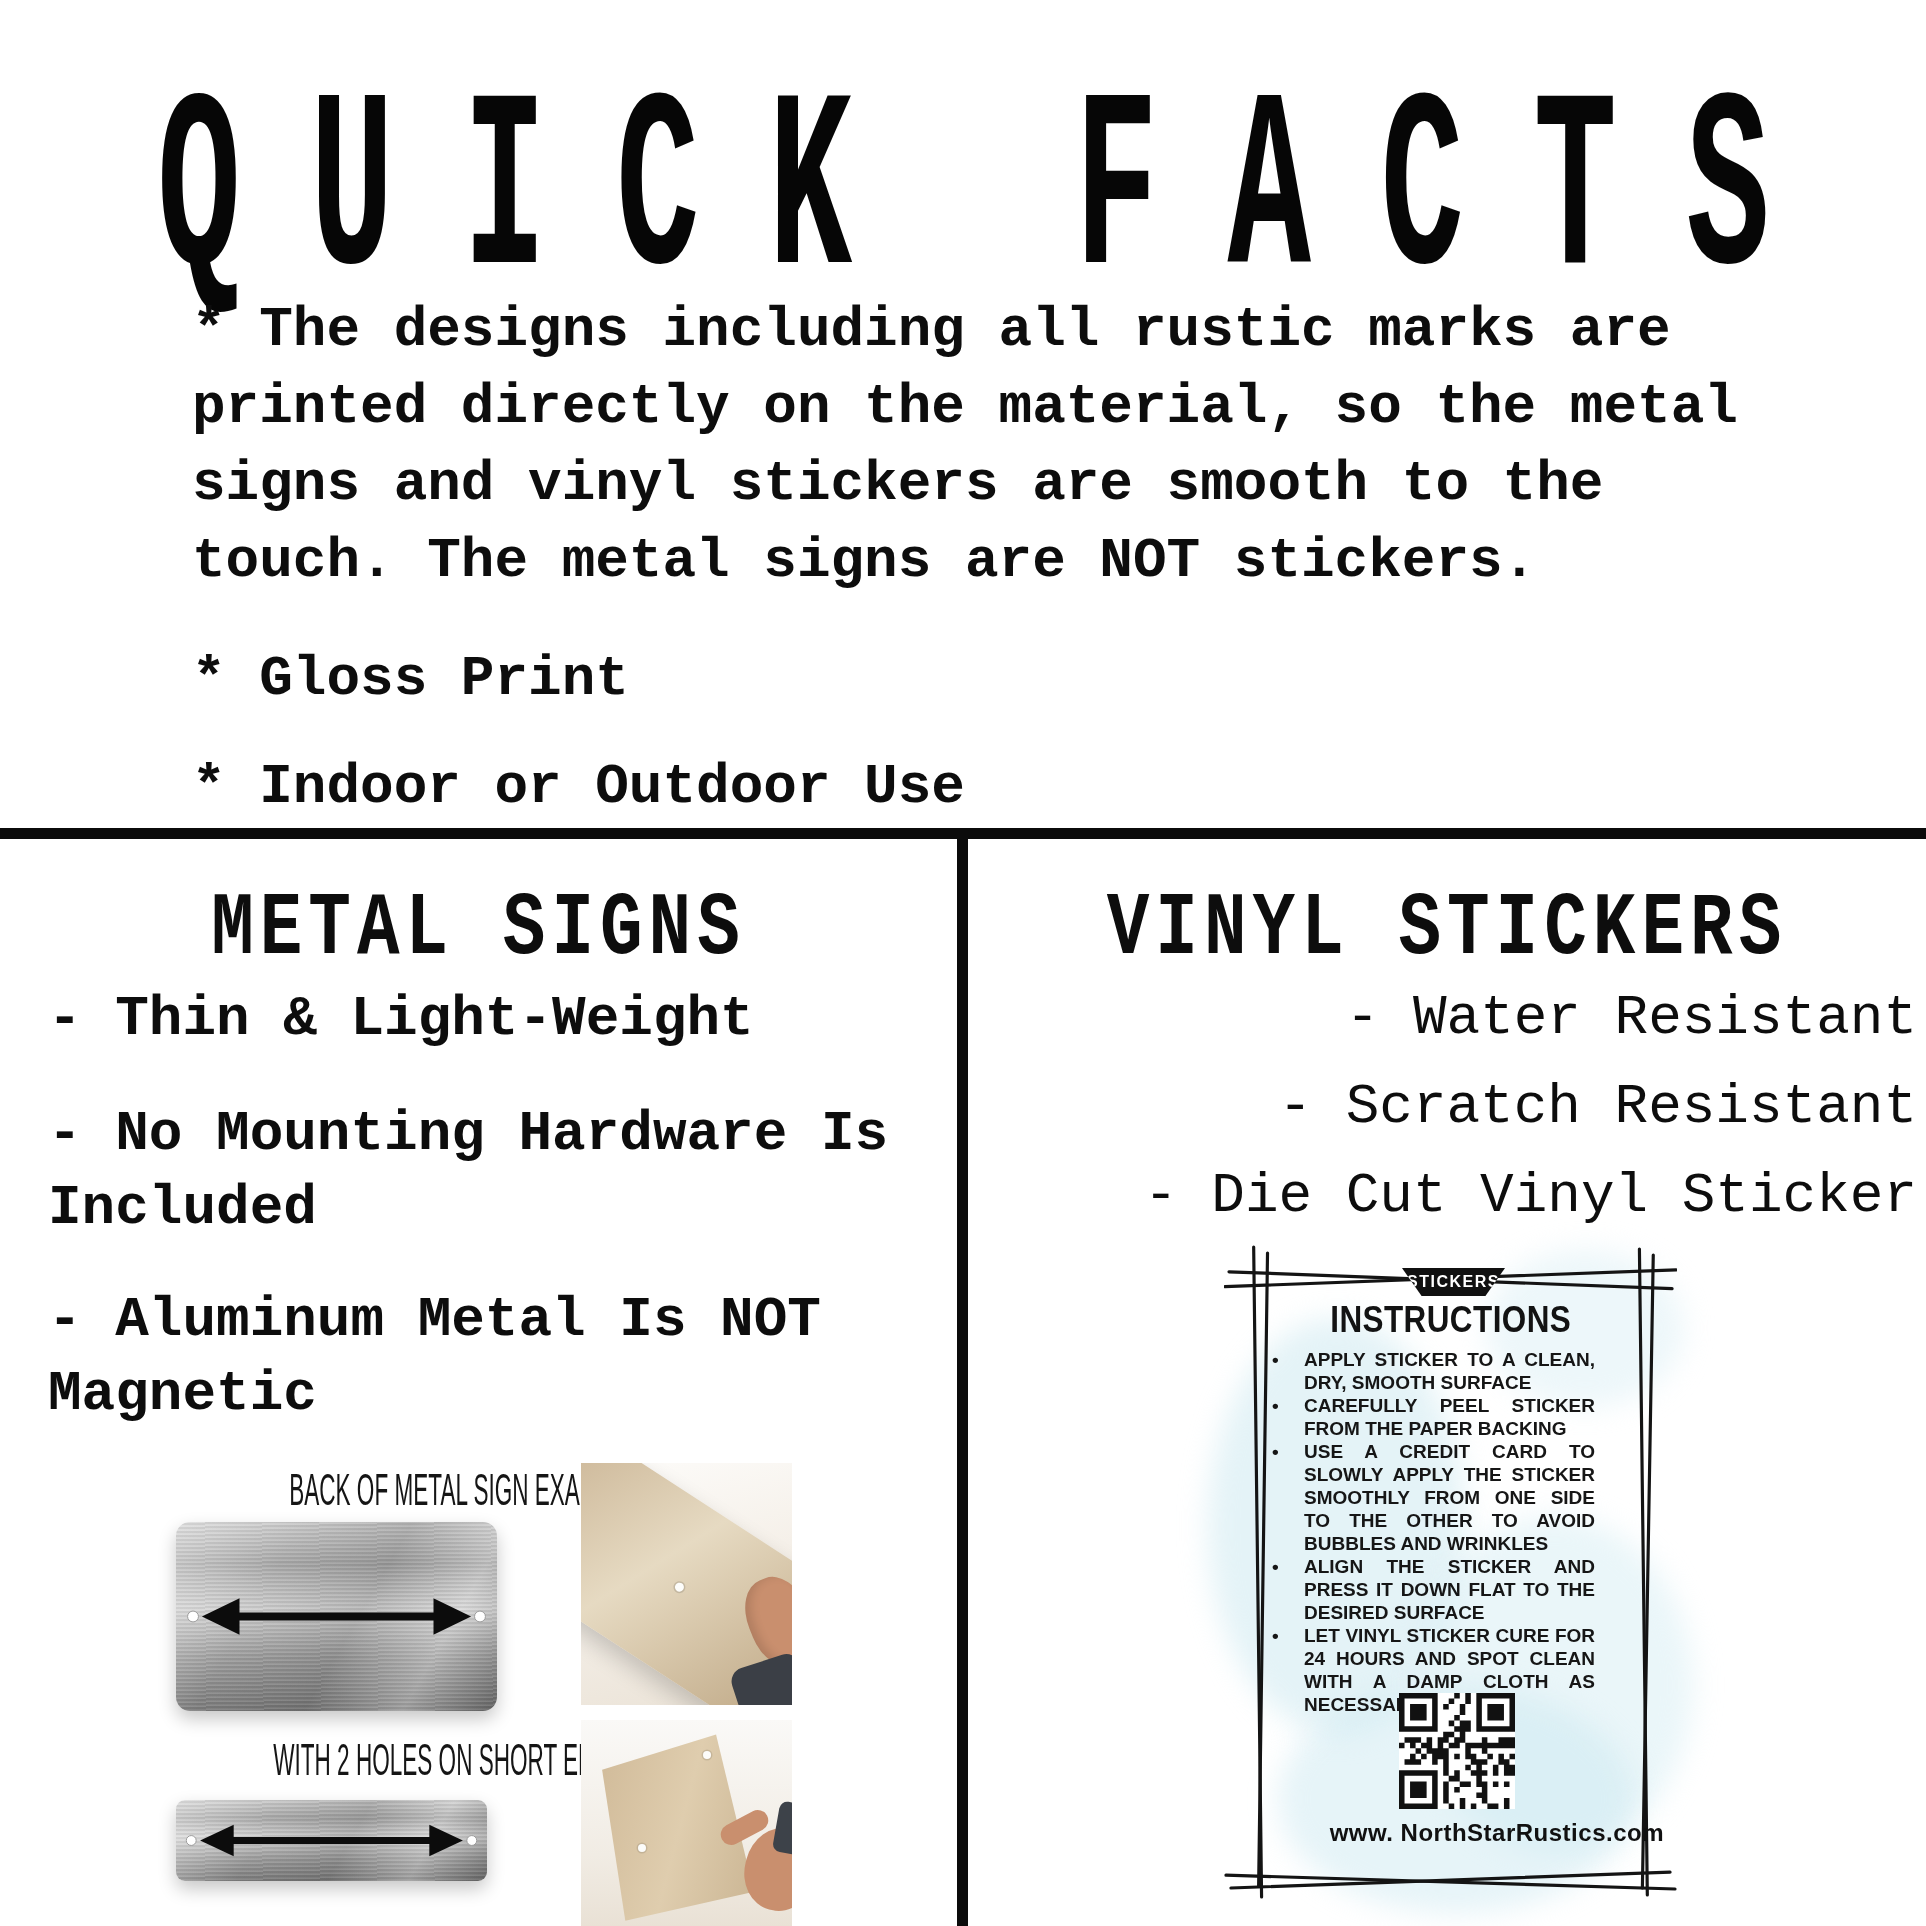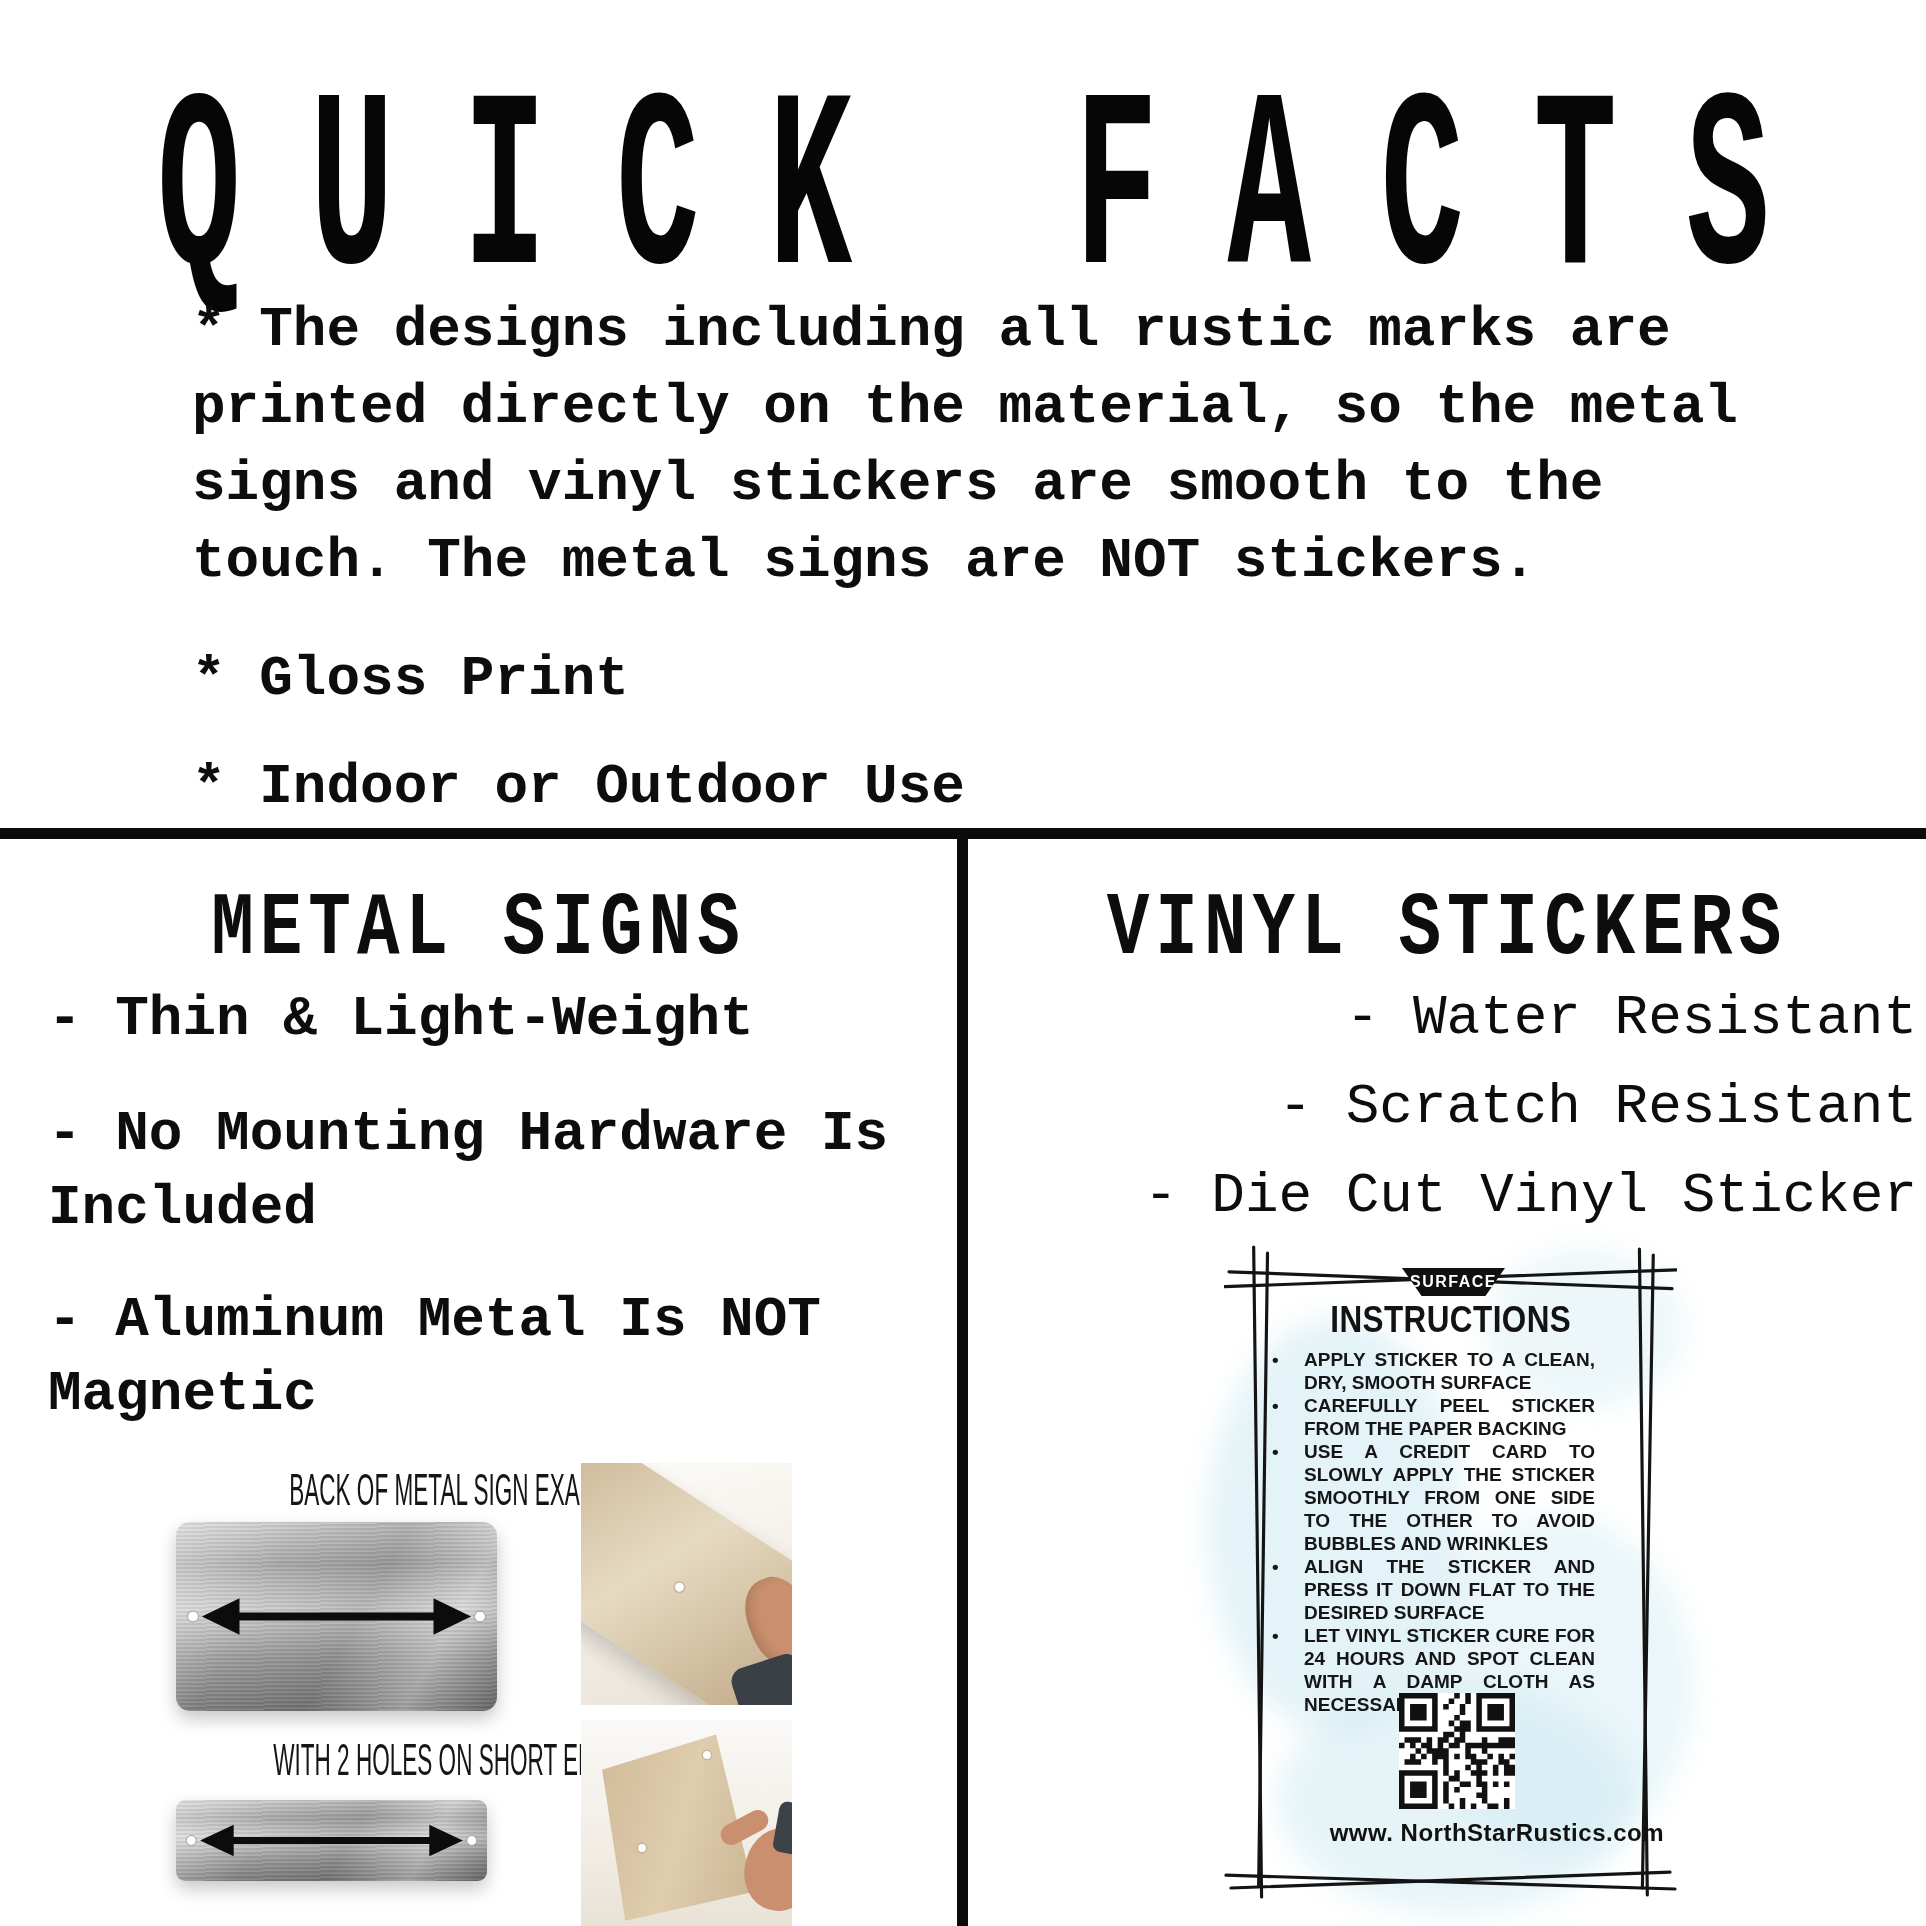--- a/index.html
+++ b/index.html
@@ -205,21 +205,21 @@
         <line x1="2" y1="637" x2="456" y2="651"></line>
         <line x1="7" y1="650" x2="451" y2="634"></line>
         <line x1="30" y1="2" x2="38" y2="659"></line>
         <line x1="44" y1="8" x2="35" y2="648"></line>
         <line x1="420" y1="4" x2="428" y2="657"></line>
         <line x1="434" y1="10" x2="423" y2="650"></line>
       </g>
     </svg>
 
     <div class="banner">
-      <span>SURFACE</span>
+      <span>STICKERS</span>
     </div>
     <div class="card-title">
       <span>INSTRUCTIONS</span>
     </div>
 
     <ul class="steps">
       <li>APPLY STICKER TO A CLEAN, DRY, SMOOTH SURFACE</li>
       <li>CAREFULLY PEEL STICKER FROM THE PAPER BACKING</li>
       <li>USE A CREDIT CARD TO SLOWLY APPLY THE STICKER SMOOTHLY FROM ONE SIDE TO THE OTHER TO AVOID BUBBLES AND WRINKLES</li>
       <li>ALIGN THE STICKER AND PRESS IT DOWN FLAT TO THE DESIRED SURFACE</li>

